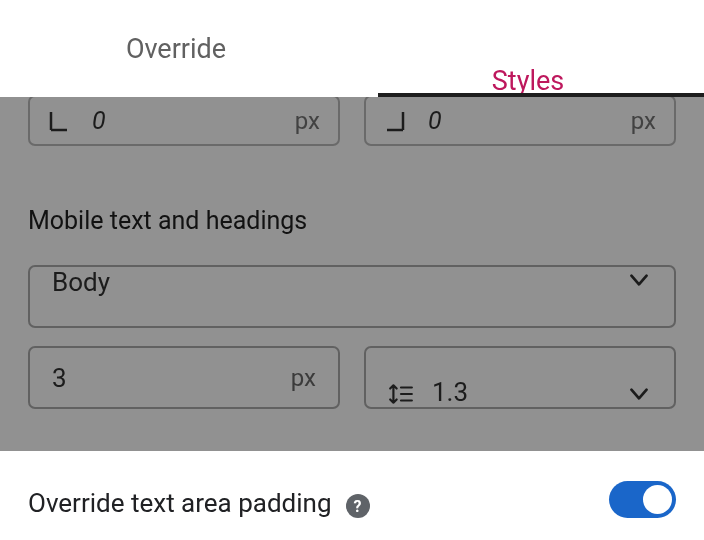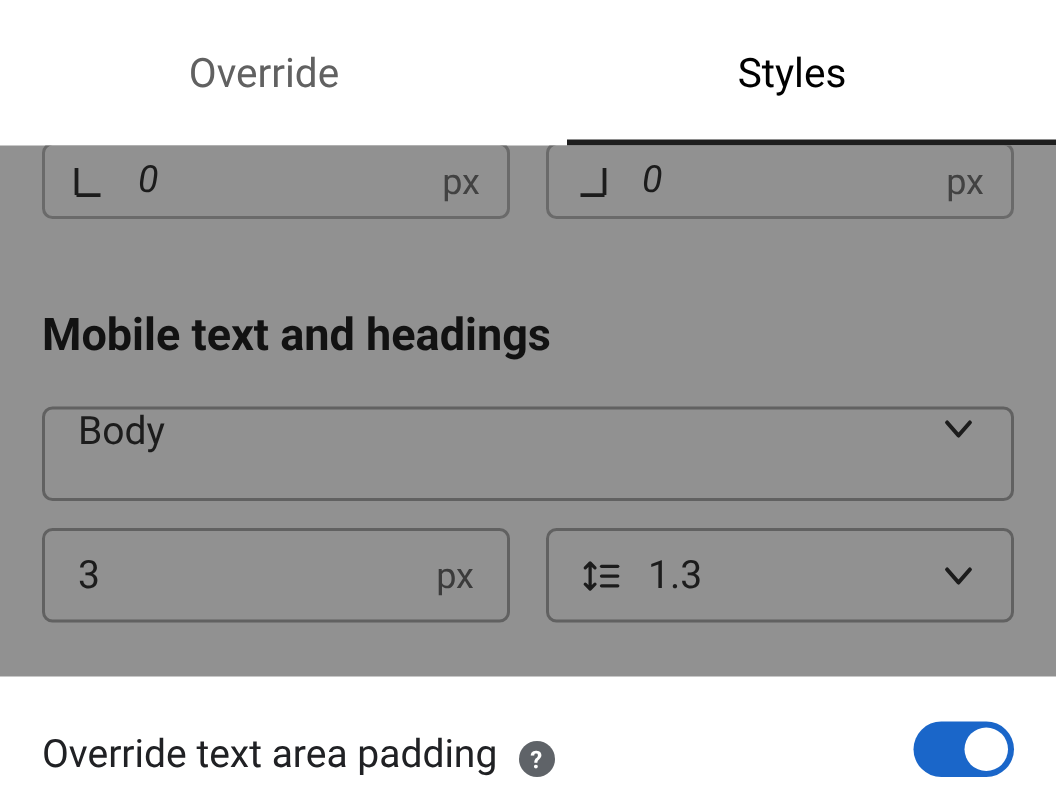--- a/index.html
+++ b/index.html
@@ -23,21 +23,22 @@
   flex: 1;
   display: flex;
   align-items: center;
   justify-content: center;
   font-size: 27px;
   color: #616161;
   cursor: pointer;
   position: relative;
 }
 .tab.active {
-  color: #000000;
+  color: #be185d;
+  align-items: flex-end;
 }
 .tab.active::after {
   content: "";
   position: absolute;
   bottom: 0;
   left: 26px;
   right: 0;
   height: 4px;
   background: #1e1e1e;
 }
@@ -72,22 +73,22 @@
 .padding-field .val {
   flex: 1;
   font-style: italic;
   color: #1c1c1c;
 }
 .padding-field .unit {
   color: #424242;
   font-size: 24px;
 }
 .section-heading {
-  font-size: 30px;
-  font-weight: 700;
+  font-size: 25px;
+  font-weight: 400;
   color: #121212;
   margin-top: 60px;
   margin-bottom: 30px;
 }
 .dropdown {
   height: 63px;
   border: 2px solid #616161;
   border-radius: 7px;
   display: flex;
   align-items: flex-start;
@@ -121,21 +122,21 @@
 .fontsize-field .unit {
   color: #3b3b3b;
   font-size: 24px;
 }
 .lineheight-field {
   flex: 1;
   height: 63px;
   border: 2px solid #616161;
   border-radius: 7px;
   display: flex;
-  align-items: center;
+  align-items: flex-end;
   padding: 0 22px;
   font-size: 26px;
   color: #1c1c1c;
   cursor: pointer;
 }
 .lineheight-field .iconwrap {
   margin-right: 18px;
   display: flex;
   align-items: center;
 }

